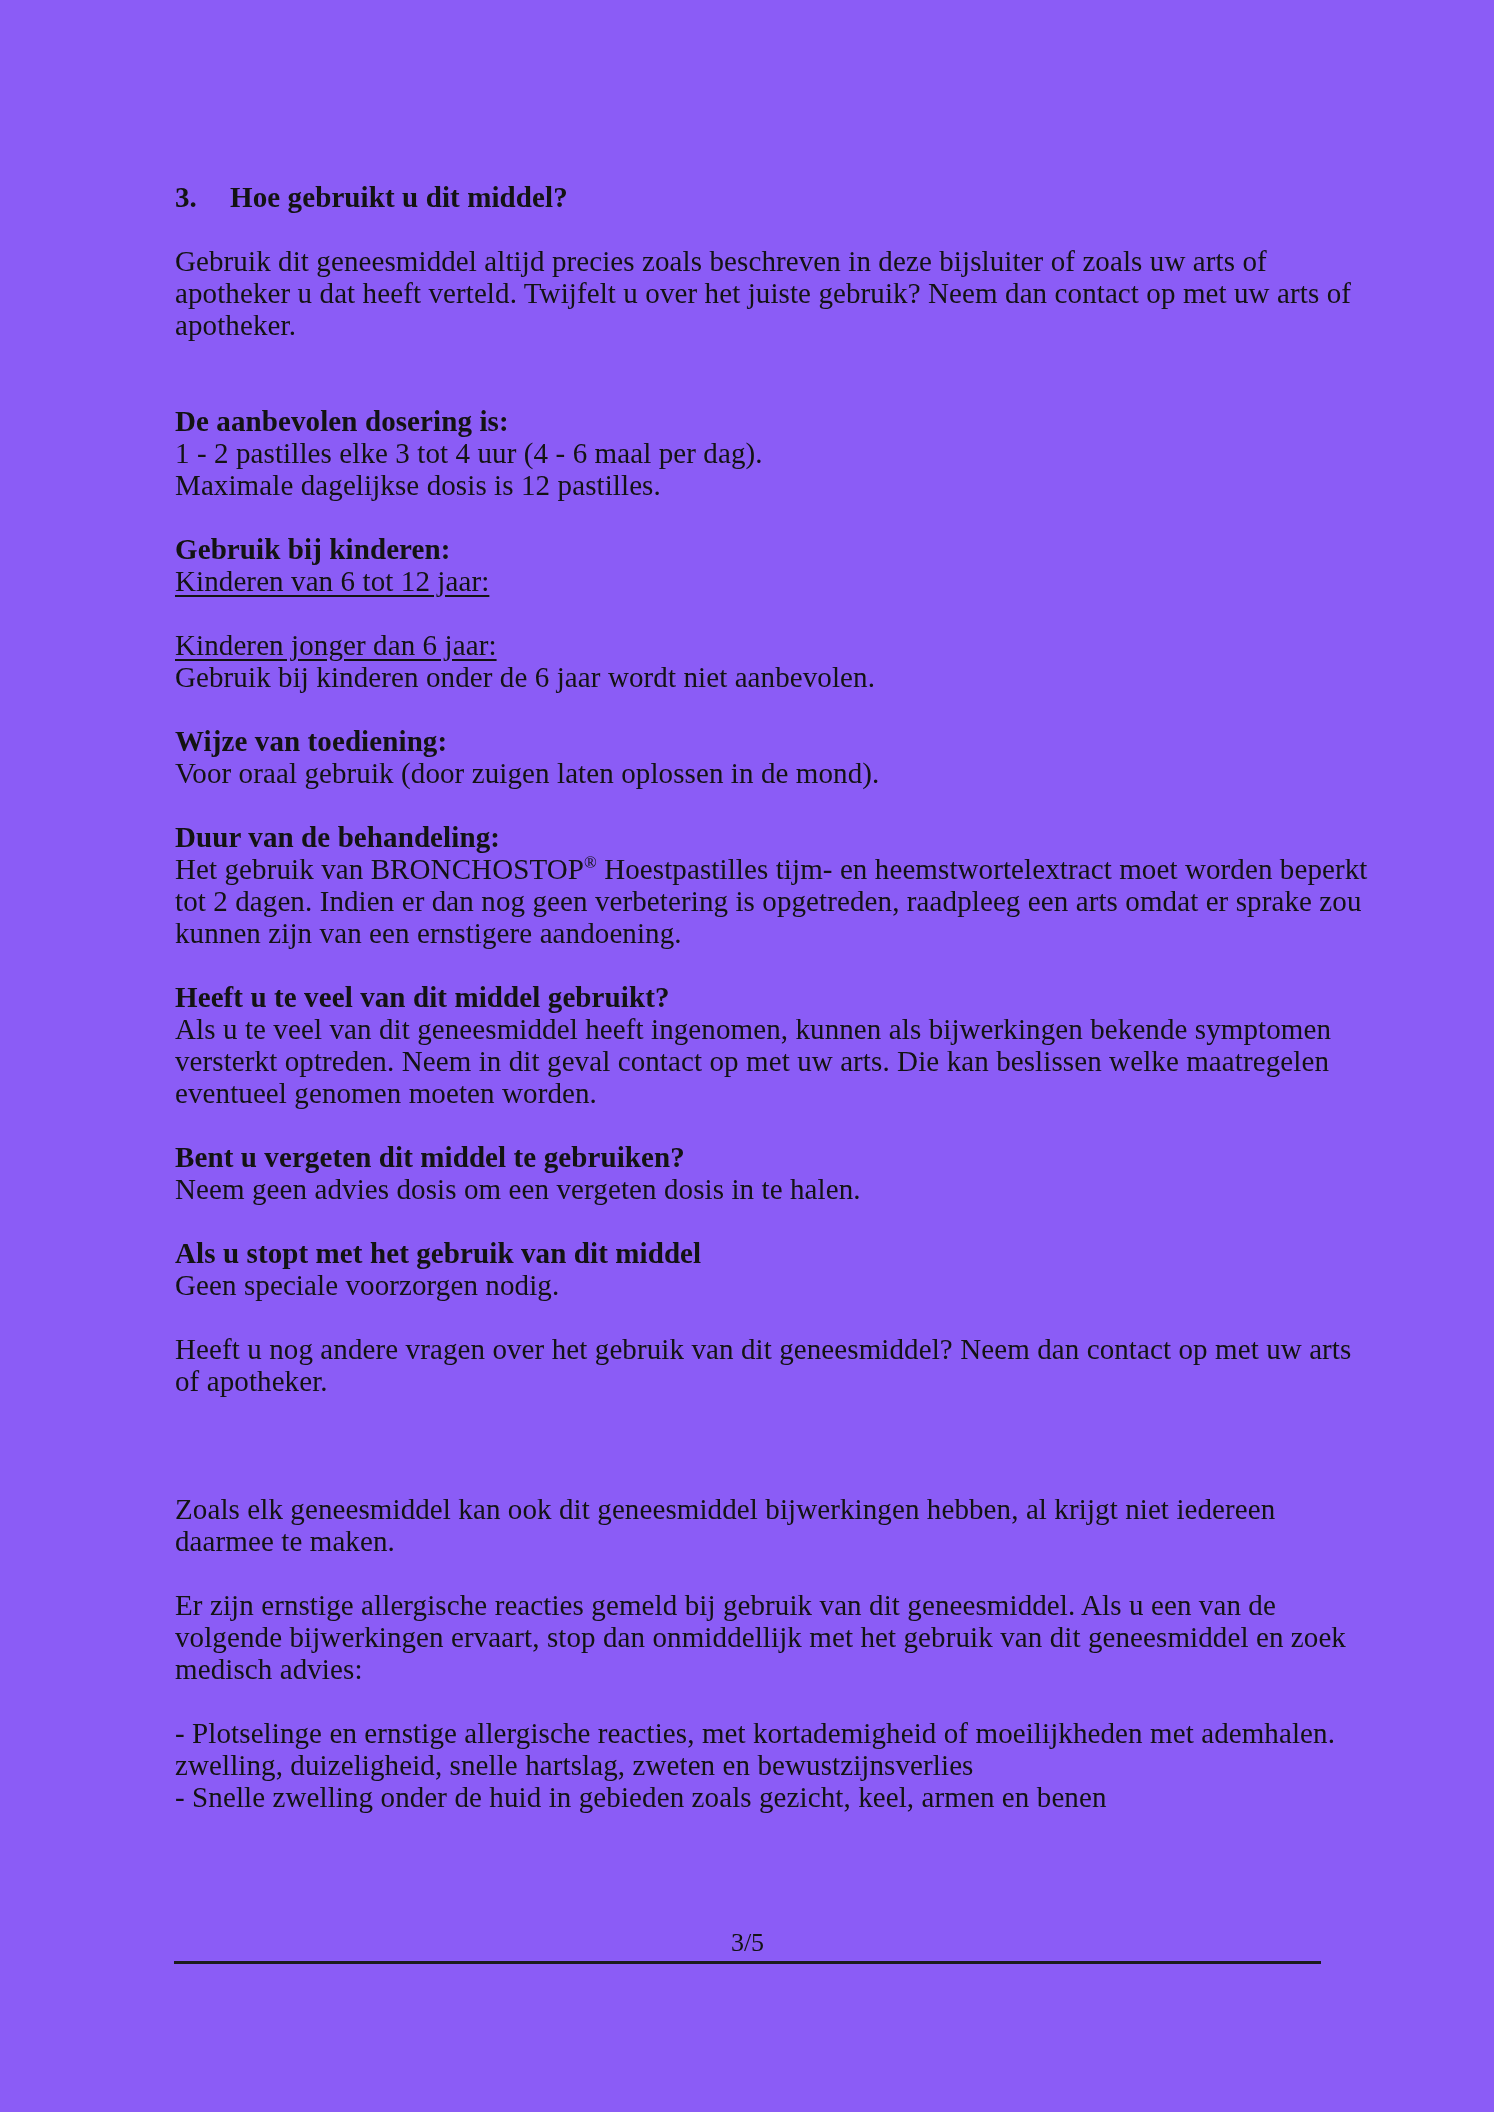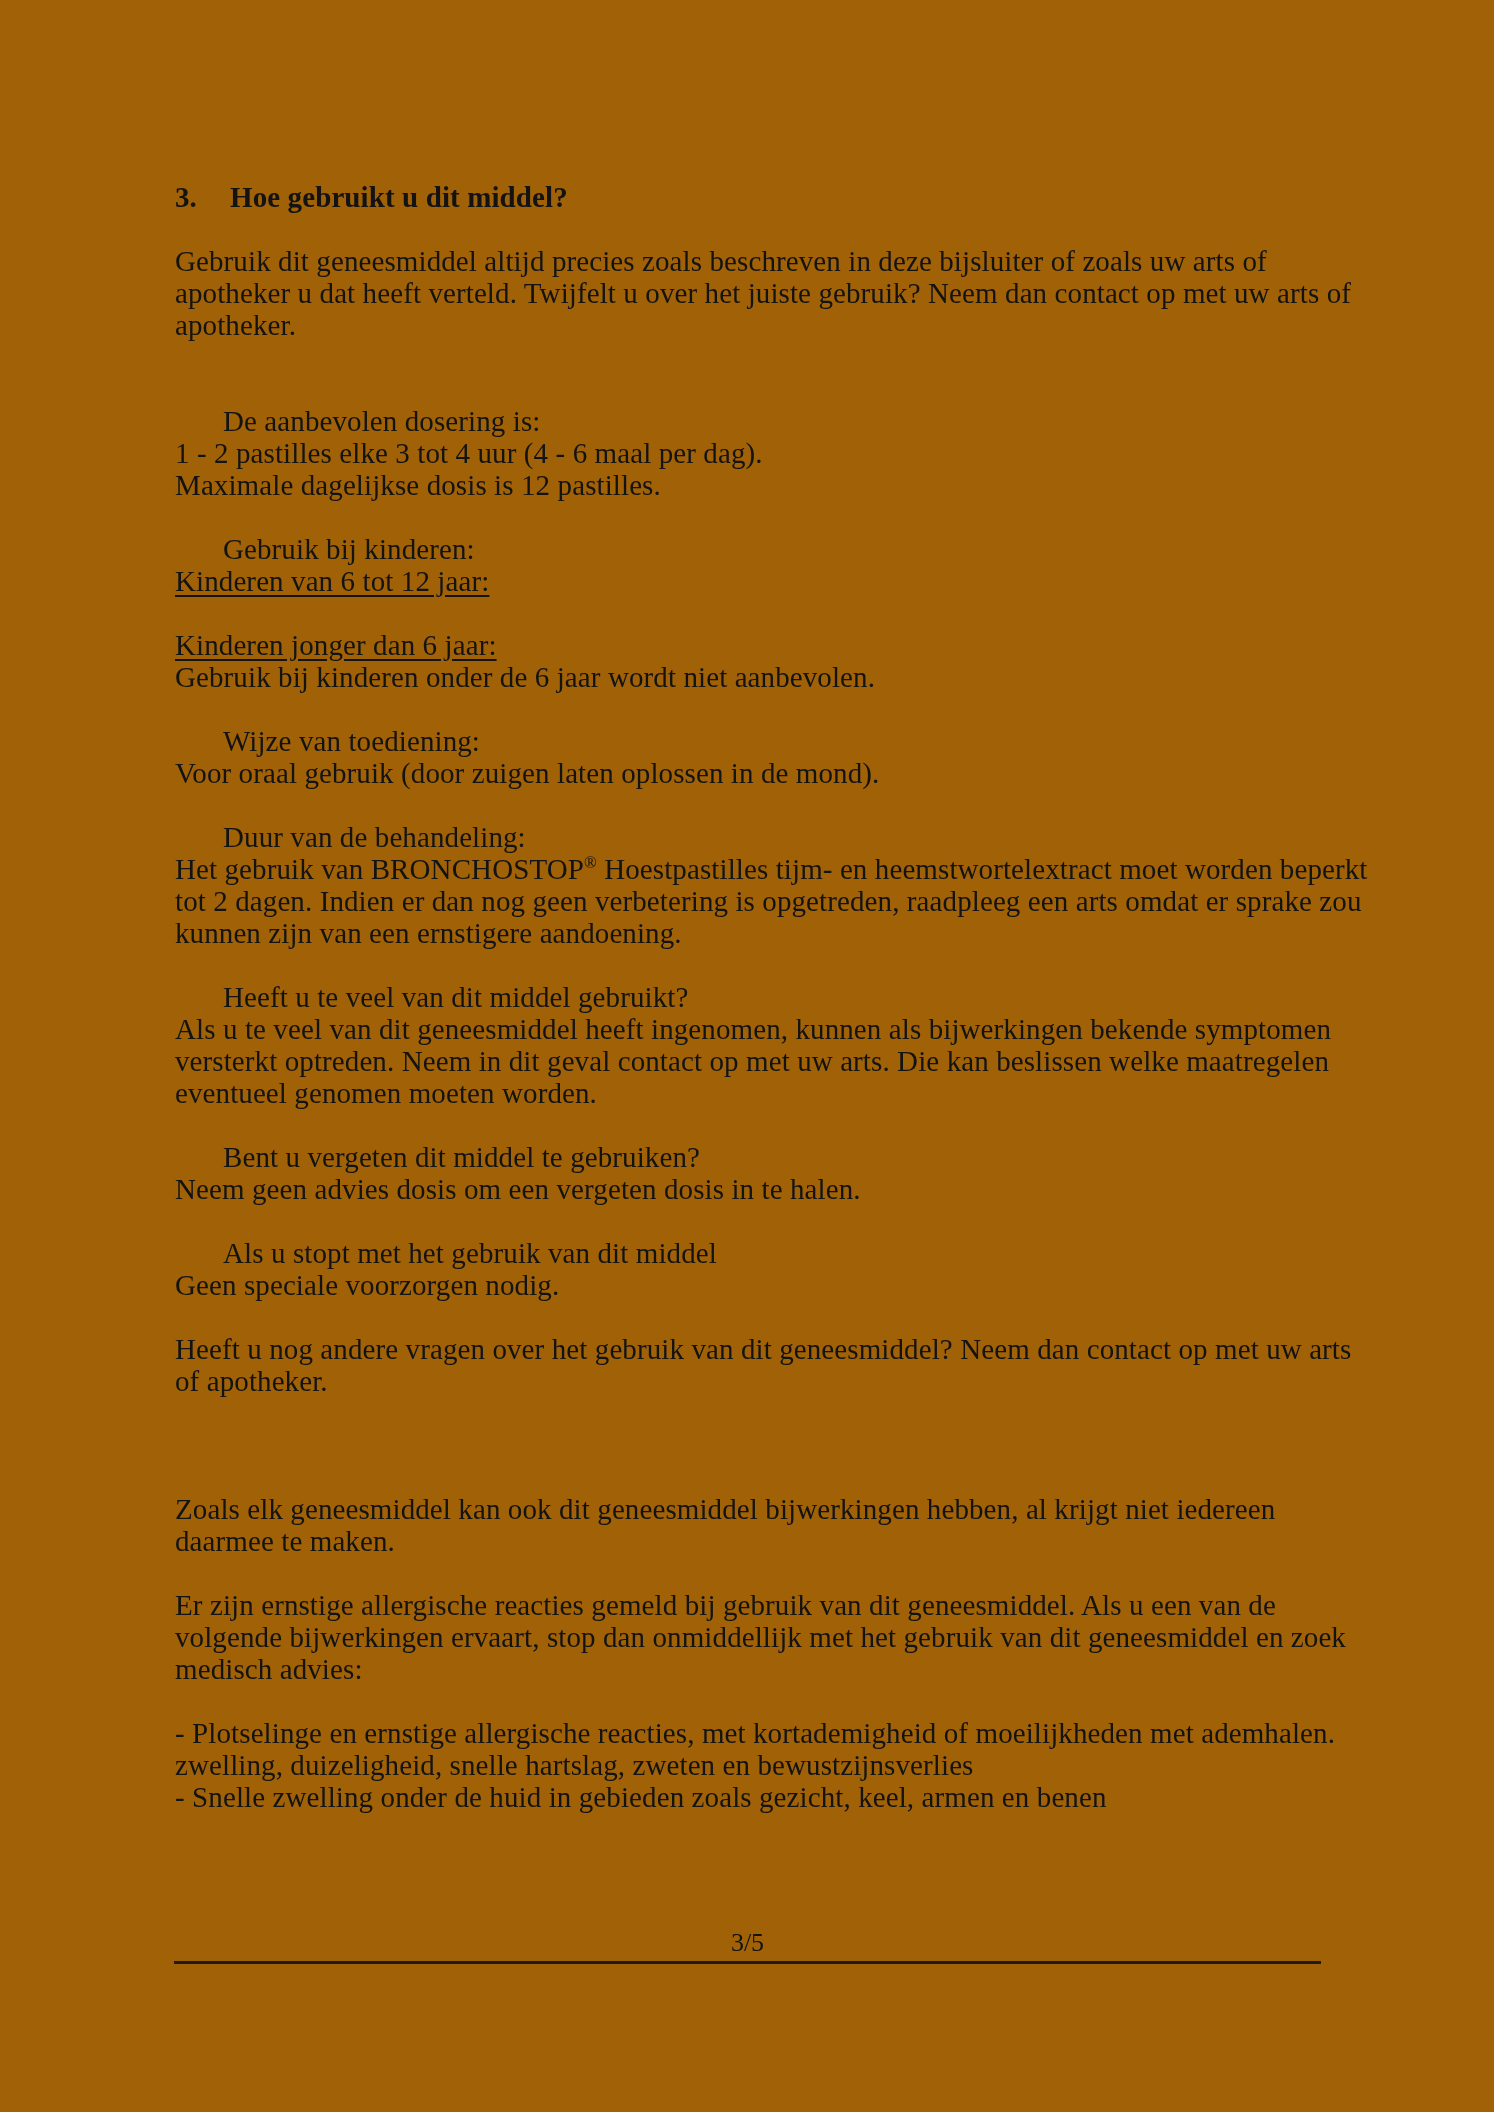--- a/index.html
+++ b/index.html
@@ -10,38 +10,38 @@
   body {
     width: 1494px;
     height: 2112px;
     font-family: "Liberation Serif", "DejaVu Serif", serif;
     color: #131313;
   }
   .page {
     position: relative;
     width: 1494px;
     height: 2112px;
-    background: #a16207;
+    background: #8b5cf6;
     overflow: hidden;
   }
   .content {
     position: absolute;
     left: 175px;
     top: 181px;
     width: 1160px;
   }
   .line {
     font-size: 29px;
     line-height: 32px;
     height: 32px;
     white-space: nowrap;
     letter-spacing: 0.1px;
   }
   .line.heading { font-weight: bold; }
-  .line.bold { font-weight: normal; margin-left: 48px; }
+  .line.bold { font-weight: bold; }
   .line.underline { text-decoration: none; }
   .line.underline span { text-decoration: underline; text-underline-offset: 4px; }
   .heading-num { display: inline-block; min-width: 55px; }
   [data-name="section-4-heading"] .heading-num { min-width: 78px; }
   sup.reg {
     font-size: 0.58em;
     vertical-align: super;
     line-height: 0;
   }
   .footer-rule {

